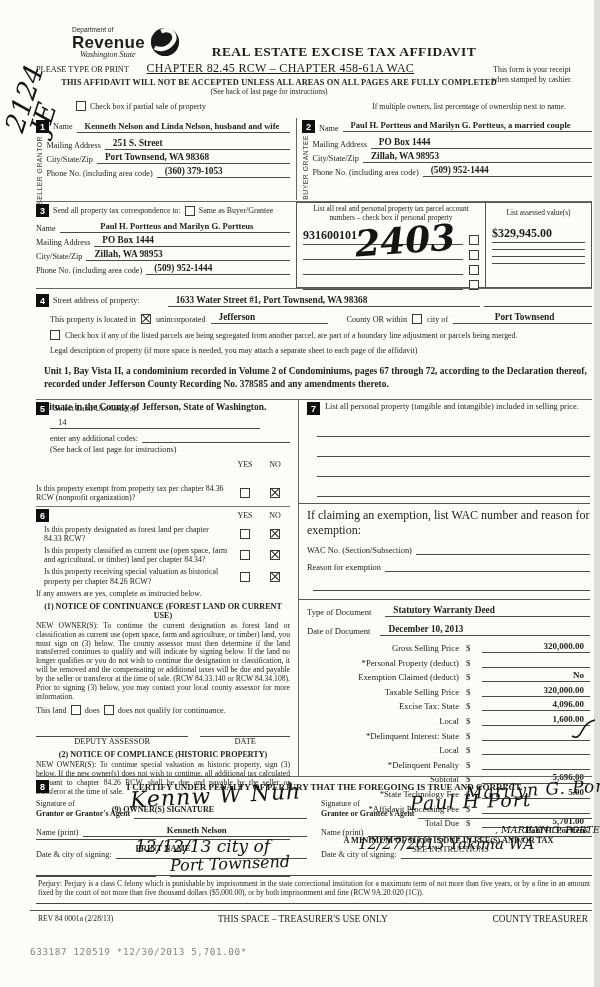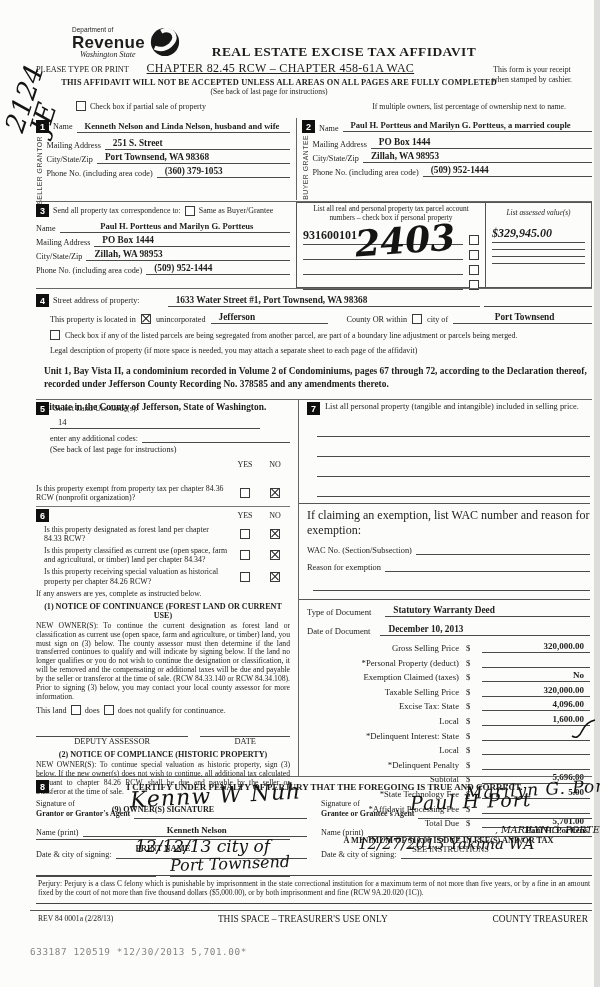--- a/index.html
+++ b/index.html
@@ -197,21 +197,21 @@
       <div class="prow">
           <span class="pnum"></span>
           <span class="cb"></span>
         </div>
       <div class="prow">
           <span class="pnum"></span>
           <span class="cb"></span>
         </div>
       <div class="hw" style="left:58px;top:16px;font-size:36px;transform:rotate(-4deg);font-weight:bold;">2403</div>
     </div>
-    <div class="pbox" style="flex:1;border-left:none;font-style:italic;">
+    <div class="pbox" style="flex:1;border-left:none;">
       <div class="phead" style="margin-top:4px;">List assessed value(s)</div>
       <div class="prow" style="margin-top:8px;">
           <span class="pnum">$329,945.00</span>
         </div>
       <div class="prow">
           <span class="pnum"></span>
         </div>
       <div class="prow">
           <span class="pnum"></span>
         </div>
@@ -388,21 +388,21 @@
             <span class="tl">Gross Selling Price</span>
             <span class="dol">$</span>
             <span class="tv">320,000.00</span>
           </div>
         <div class="trow">
             <span class="tl">*Personal Property (deduct)</span>
             <span class="dol">$</span>
             <span class="tv"></span>
           </div>
         <div class="trow">
-            <span class="tl">Exemption Claimed (taxes)</span>
+            <span class="tl">Exemption Claimed (deduct)</span>
             <span class="dol">$</span>
             <span class="tv">No</span>
           </div>
         <div class="trow">
             <span class="tl">Taxable Selling Price</span>
             <span class="dol">$</span>
             <span class="tv">320,000.00</span>
           </div>
         <div class="trow">
             <span class="tl">Excise Tax:  State</span>

